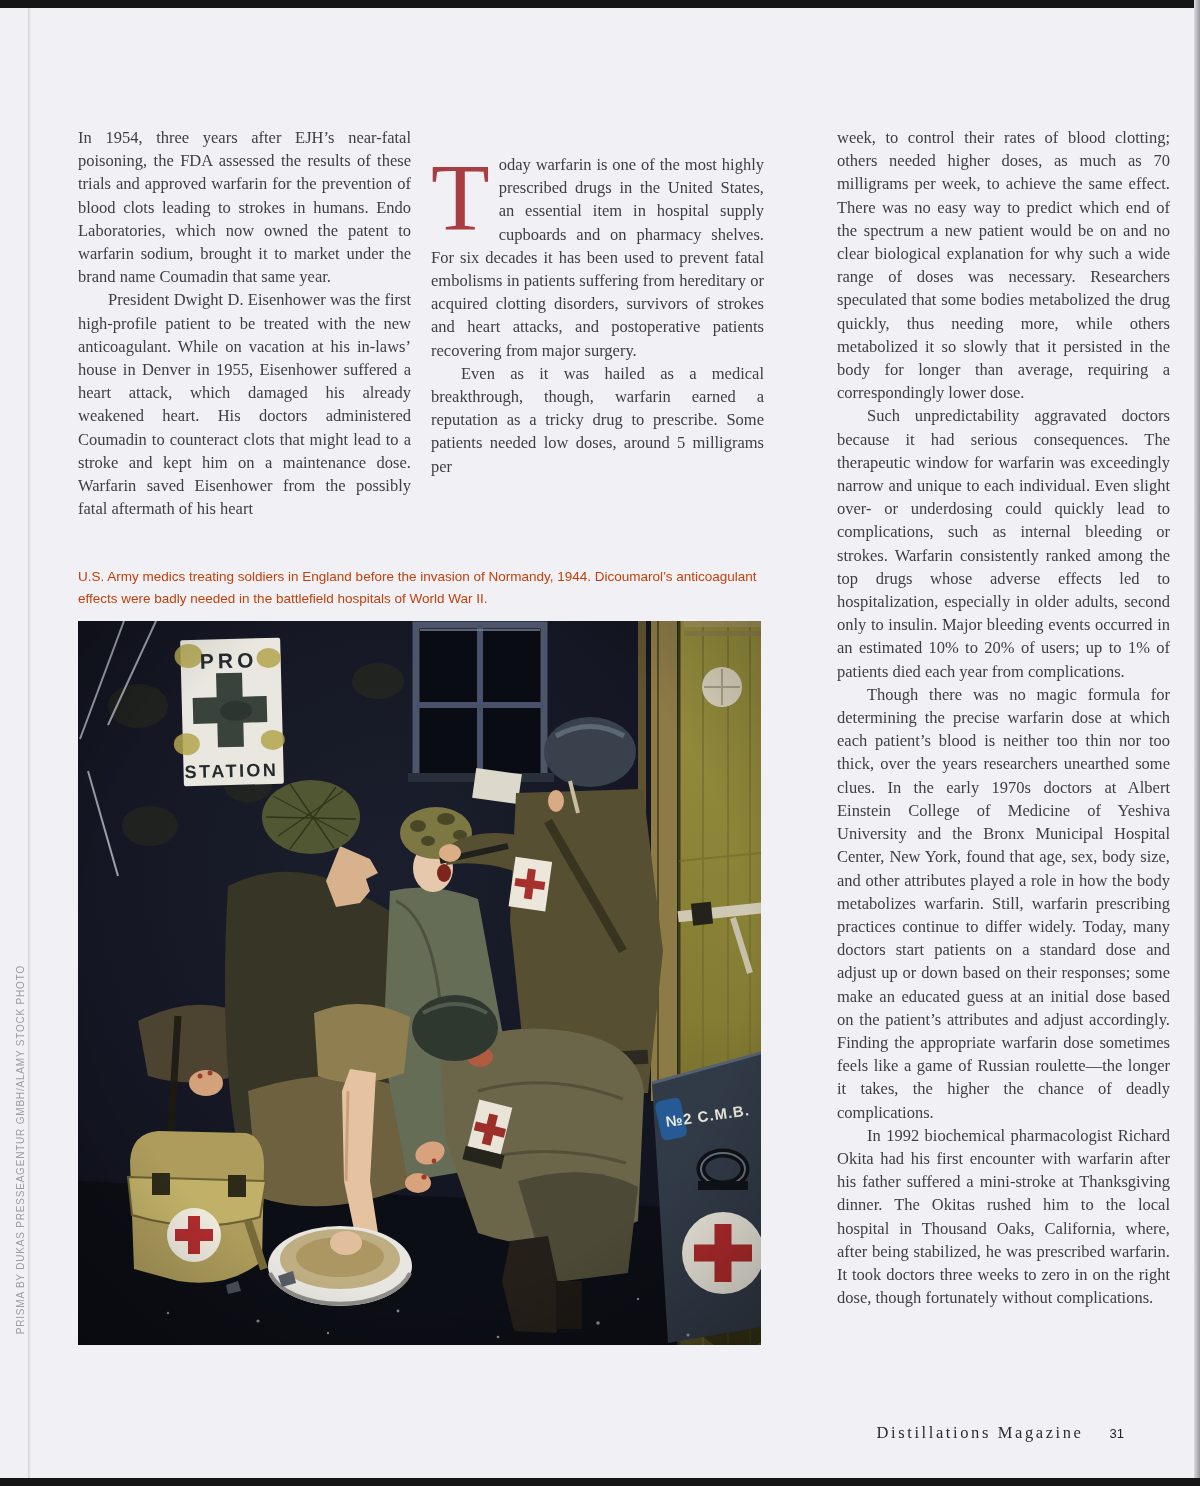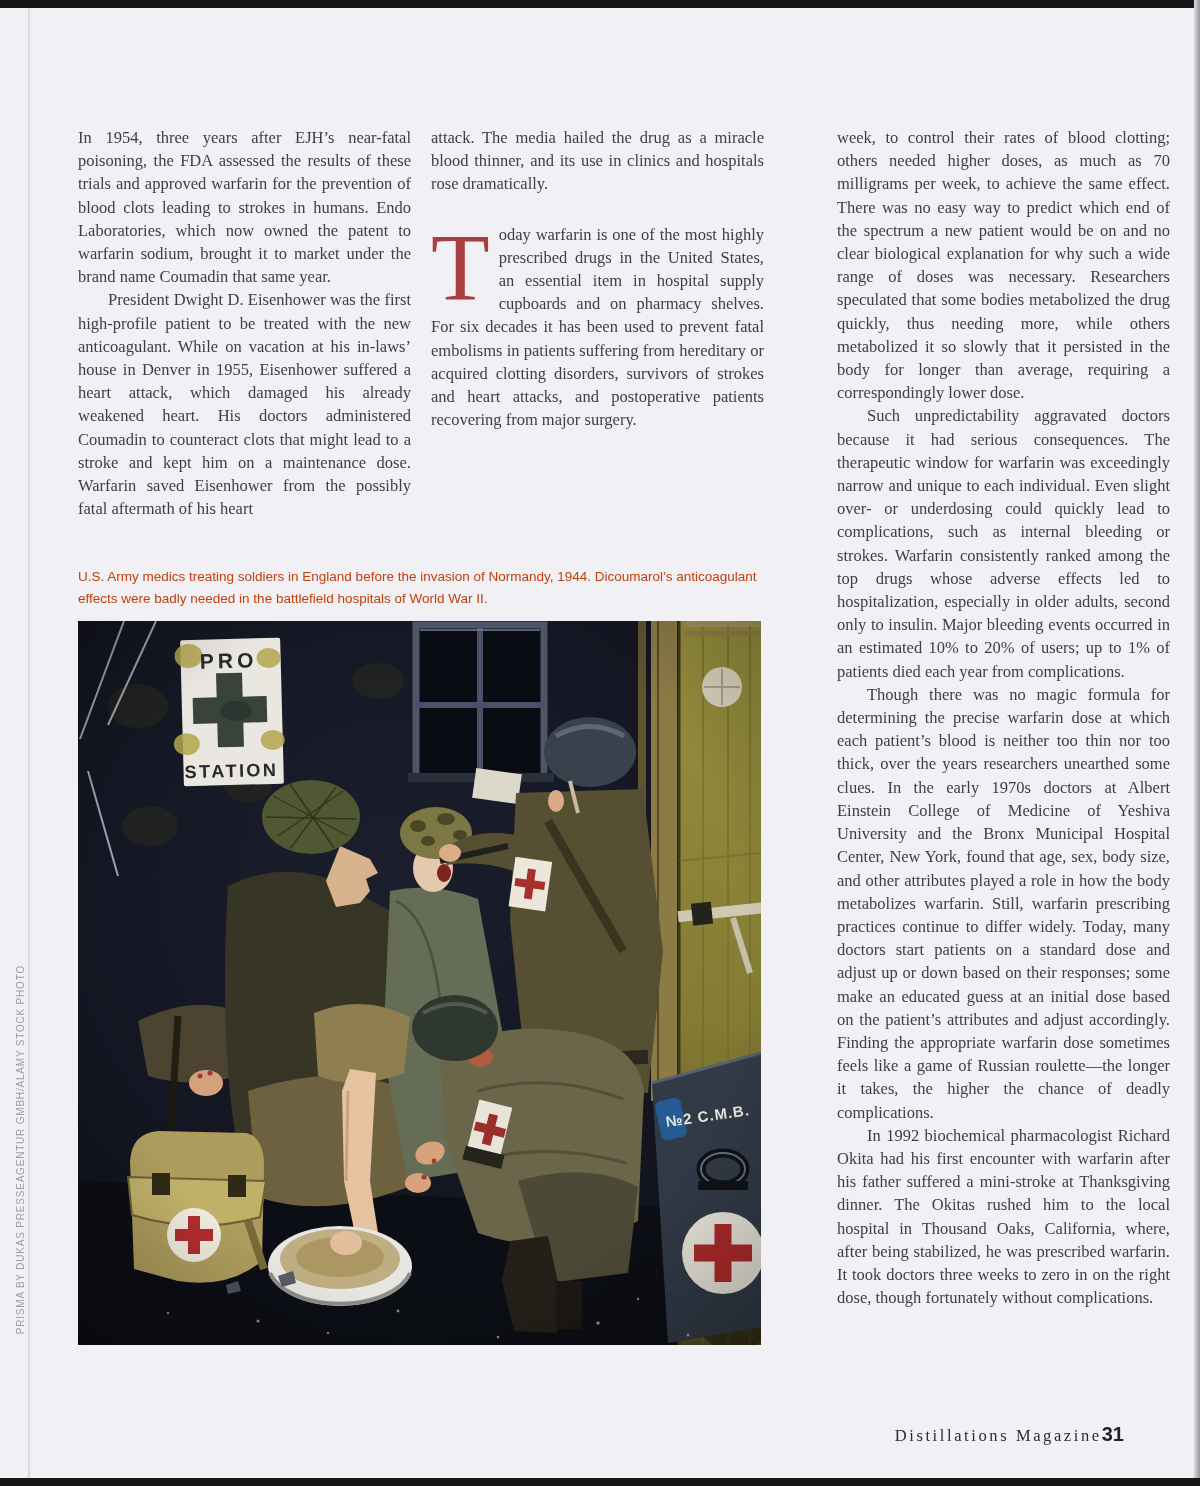--- a/index.html
+++ b/index.html
@@ -53,49 +53,49 @@
   .photo-credit {
     position: absolute; left: 15px; bottom: 152px;
     writing-mode: vertical-rl; transform: rotate(180deg);
     font-family: "Liberation Sans", sans-serif;
     font-size: 10px; letter-spacing: 0.8px; color: #9c9ca1;
     white-space: nowrap;
   }
 
   .footer {
     position: absolute; top: 1423px; right: 76px;
-    display: flex; align-items: baseline;  justify-content: flex-end;
+    display: flex; align-items: baseline; gap: 26px; justify-content: flex-end;
   }
   .footer-title {
     font-family: "Liberation Serif", serif;
     font-size: 16.5px; letter-spacing: 2.6px; color: #2c2c2f;
   }
   .footer-page {
     font-family: "Liberation Sans", sans-serif;
-    font-weight: 700; font-size: 20px; color: #232326;
+    font-weight: 400; font-size: 13px; color: #232326;
   }
 
   svg text { user-select: none; }
 </style>
 </head>
 <body>
 
 <div class="page">
 
   <div class="scan-edge-top"></div>
   <div class="page-crease"></div>
 
   <div class="col" id="col1">
     <p class="cont">In 1954, three years after EJH’s near-fatal poisoning, the FDA assessed the results of these trials and approved warfarin for the prevention of blood clots leading to strokes in humans. Endo Laboratories, which now owned the patent to warfarin sodium, brought it to market under the brand name Coumadin that same year.</p>
     <p>President Dwight D. Eisenhower was the first high-profile patient to be treated with the new anticoagulant. While on vacation at his in-laws’ house in Denver in 1955, Eisenhower suffered a heart attack, which damaged his already weakened heart. His doctors administered Coumadin to counteract clots that might lead to a stroke and kept him on a maintenance dose. Warfarin saved Eisenhower from the possibly fatal aftermath of his heart</p>
   </div>
 
   <div class="col" id="col2">
-    <p class="cont">attack. The media hailed the drug as a miracle blood thinner, and its use in clinics and hospitals rose dramatically.</p>
     <p class="dropcap-para"><span class="dropcap">T</span><span>oday warfarin is one of the most highly prescribed drugs in the United States, an essential item in hospital supply cupboards and on pharmacy shelves. For six decades it has been used to prevent fatal embolisms in patients suffering from hereditary or acquired clotting disorders, survivors of strokes and heart attacks, and postoperative patients recovering from major surgery.</span></p>
+    <p>Even as it was hailed as a medical breakthrough, though, warfarin earned a reputation as a tricky drug to prescribe. Some patients needed low doses, around 5 milligrams per</p>
   </div>
 
   <div class="col" id="col3">
     <p class="cont">week, to control their rates of blood clotting; others needed higher doses, as much as 70 milligrams per week, to achieve the same effect. There was no easy way to predict which end of the spectrum a new patient would be on and no clear biological explanation for why such a wide range of doses was necessary. Researchers speculated that some bodies metabolized the drug quickly, thus needing more, while others metabolized it so slowly that it persisted in the body for longer than average, requiring a correspondingly lower dose.</p>
     <p>Such unpredictability aggravated doctors because it had serious consequences. The therapeutic window for warfarin was exceedingly narrow and unique to each individual. Even slight over- or underdosing could quickly lead to complications, such as internal bleeding or strokes. Warfarin consistently ranked among the top drugs whose adverse effects led to hospitalization, especially in older adults, second only to insulin. Major bleeding events occurred in an estimated 10% to 20% of users; up to 1% of patients died each year from complications.</p>
     <p>Though there was no magic formula for determining the precise warfarin dose at which each patient’s blood is neither too thin nor too thick, over the years researchers unearthed some clues. In the early 1970s doctors at Albert Einstein College of Medicine of Yeshiva University and the Bronx Municipal Hospital Center, New York, found that age, sex, body size, and other attributes played a role in how the body metabolizes warfarin. Still, warfarin prescribing practices continue to differ widely. Today, many doctors start patients on a standard dose and adjust up or down based on their responses; some make an educated guess at an initial dose based on the patient’s attributes and adjust accordingly. Finding the appropriate warfarin dose sometimes feels like a game of Russian roulette—the longer it takes, the higher the chance of deadly complications.</p>
     <p>In 1992 biochemical pharmacologist Richard Okita had his first encounter with warfarin after his father suffered a mini-stroke at Thanksgiving dinner. The Okitas rushed him to the local hospital in Thousand Oaks, California, where, after being stabilized, he was prescribed warfarin. It took doctors three weeks to zero in on the right dose, though fortunately without complications.</p>
   </div>
 
   <div class="caption">U.S. Army medics treating soldiers in England before the invasion of Normandy, 1944. Dicoumarol’s anticoagulant effects were badly needed in the battlefield hospitals of World War II.</div>

